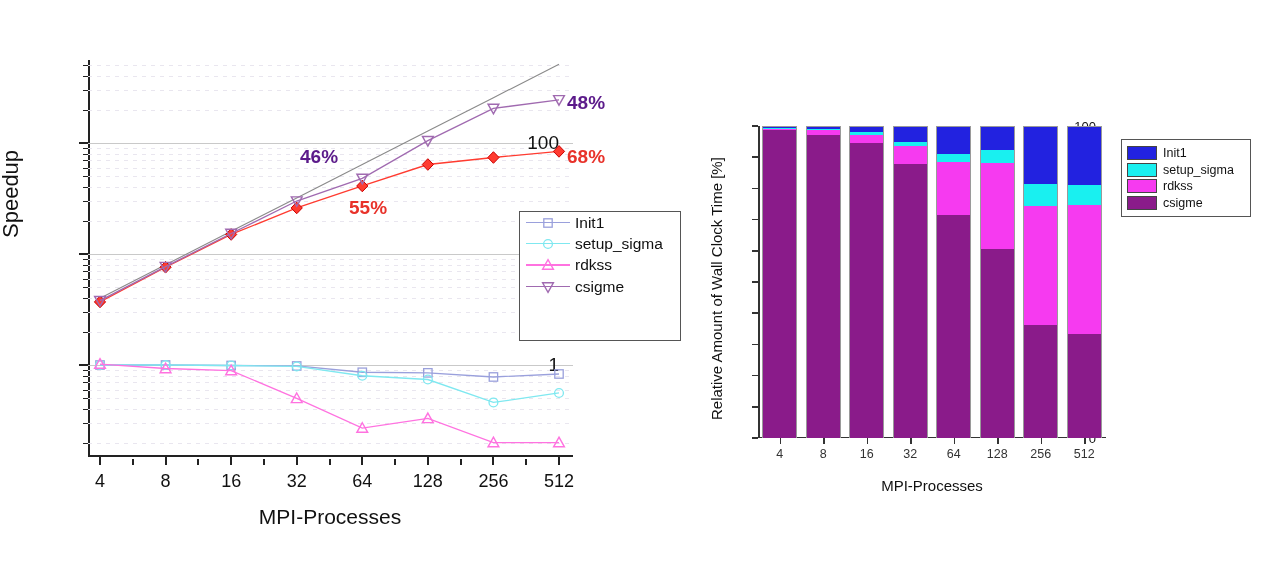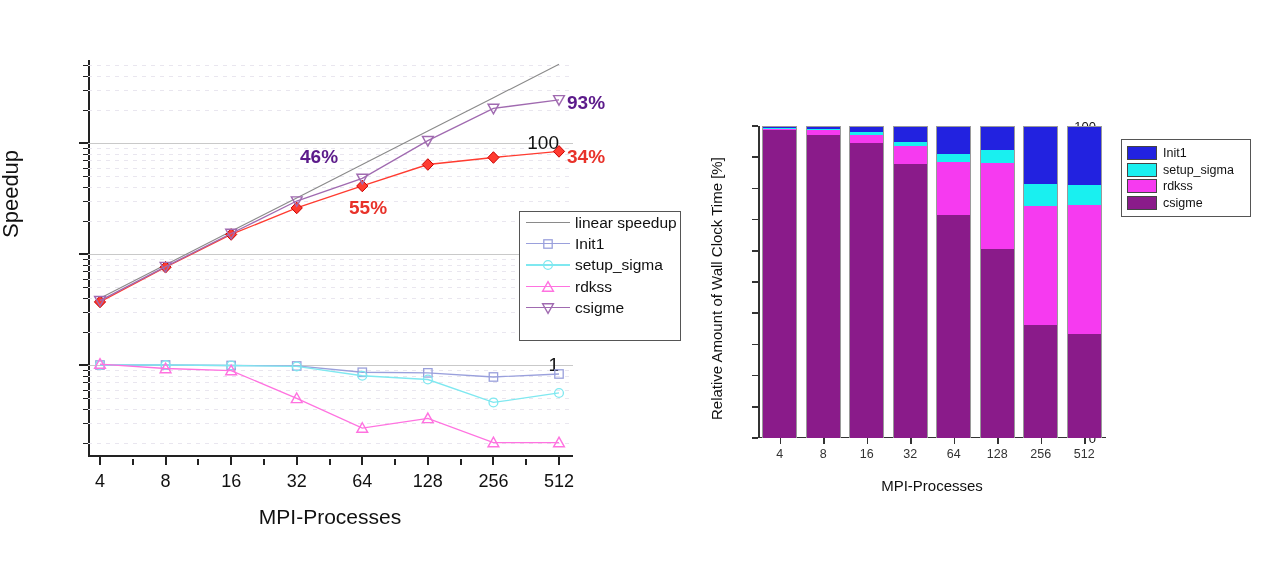--- a/index.html
+++ b/index.html
@@ -226,32 +226,26 @@
         <polygon points="208.7142857142857,146.43954072611749 214.1142857142857,136.8395407261175 203.3142857142857,136.8395407261175" fill="none" stroke="#a06ab0" stroke-width="1.4"></polygon>
         <polygon points="274.2857142857143,123.78222265130984 279.68571428571425,114.18222265130983 268.8857142857143,114.18222265130983" fill="none" stroke="#a06ab0" stroke-width="1.4"></polygon>
         <polygon points="339.8571428571429,86.04798780323685 345.25714285714287,76.44798780323684 334.4571428571429,76.44798780323684" fill="none" stroke="#a06ab0" stroke-width="1.4"></polygon>
         <polygon points="405.4285714285714,53.795321422811284 410.82857142857137,44.19532142281128 400.0285714285714,44.19532142281128" fill="none" stroke="#a06ab0" stroke-width="1.4"></polygon>
         <polygon points="471,45.20256463553688 476.4,35.60256463553688 465.6,35.60256463553688" fill="none" stroke="#a06ab0" stroke-width="1.4"></polygon>
       </svg>
   </div>
 
   <div id="sp-annots">
       <div class="annot" style="left: 300px; top: 146px; color: rgb(91, 26, 138);">46%</div>
-      <div class="annot" style="left: 567px; top: 92px; color: rgb(91, 26, 138);">93%</div>
+      <div class="annot" style="left: 567px; top: 92px; color: rgb(91, 26, 138);">48%</div>
       <div class="annot" style="left: 349px; top: 197px; color: rgb(232, 50, 42);">55%</div>
-      <div class="annot" style="left: 567px; top: 146px; color: rgb(232, 50, 42);">34%</div>
+      <div class="annot" style="left: 567px; top: 146px; color: rgb(232, 50, 42);">68%</div>
     </div>
 
   <div id="sp-legend">
-      <div class="row">
-        <div class="swatch">
-          <div class="ln" style="background: rgb(138, 138, 138);"></div>
-        </div>
-        <div class="lbl">linear speedup</div>
-      </div>
       <div class="row">
         <div class="swatch">
           <div class="ln" style="background: rgb(154, 160, 220);"></div>
           <svg width="14" height="14" class="mk" style="position: absolute; left: 15px; top: 0px;">
             <rect x="2.8" y="2.8" width="8.4" height="8.4" fill="none" stroke="#9aa0dc" stroke-width="1.3"></rect>
           </svg>
         </div>
         <div class="lbl">Init1</div>
       </div>
       <div class="row">

